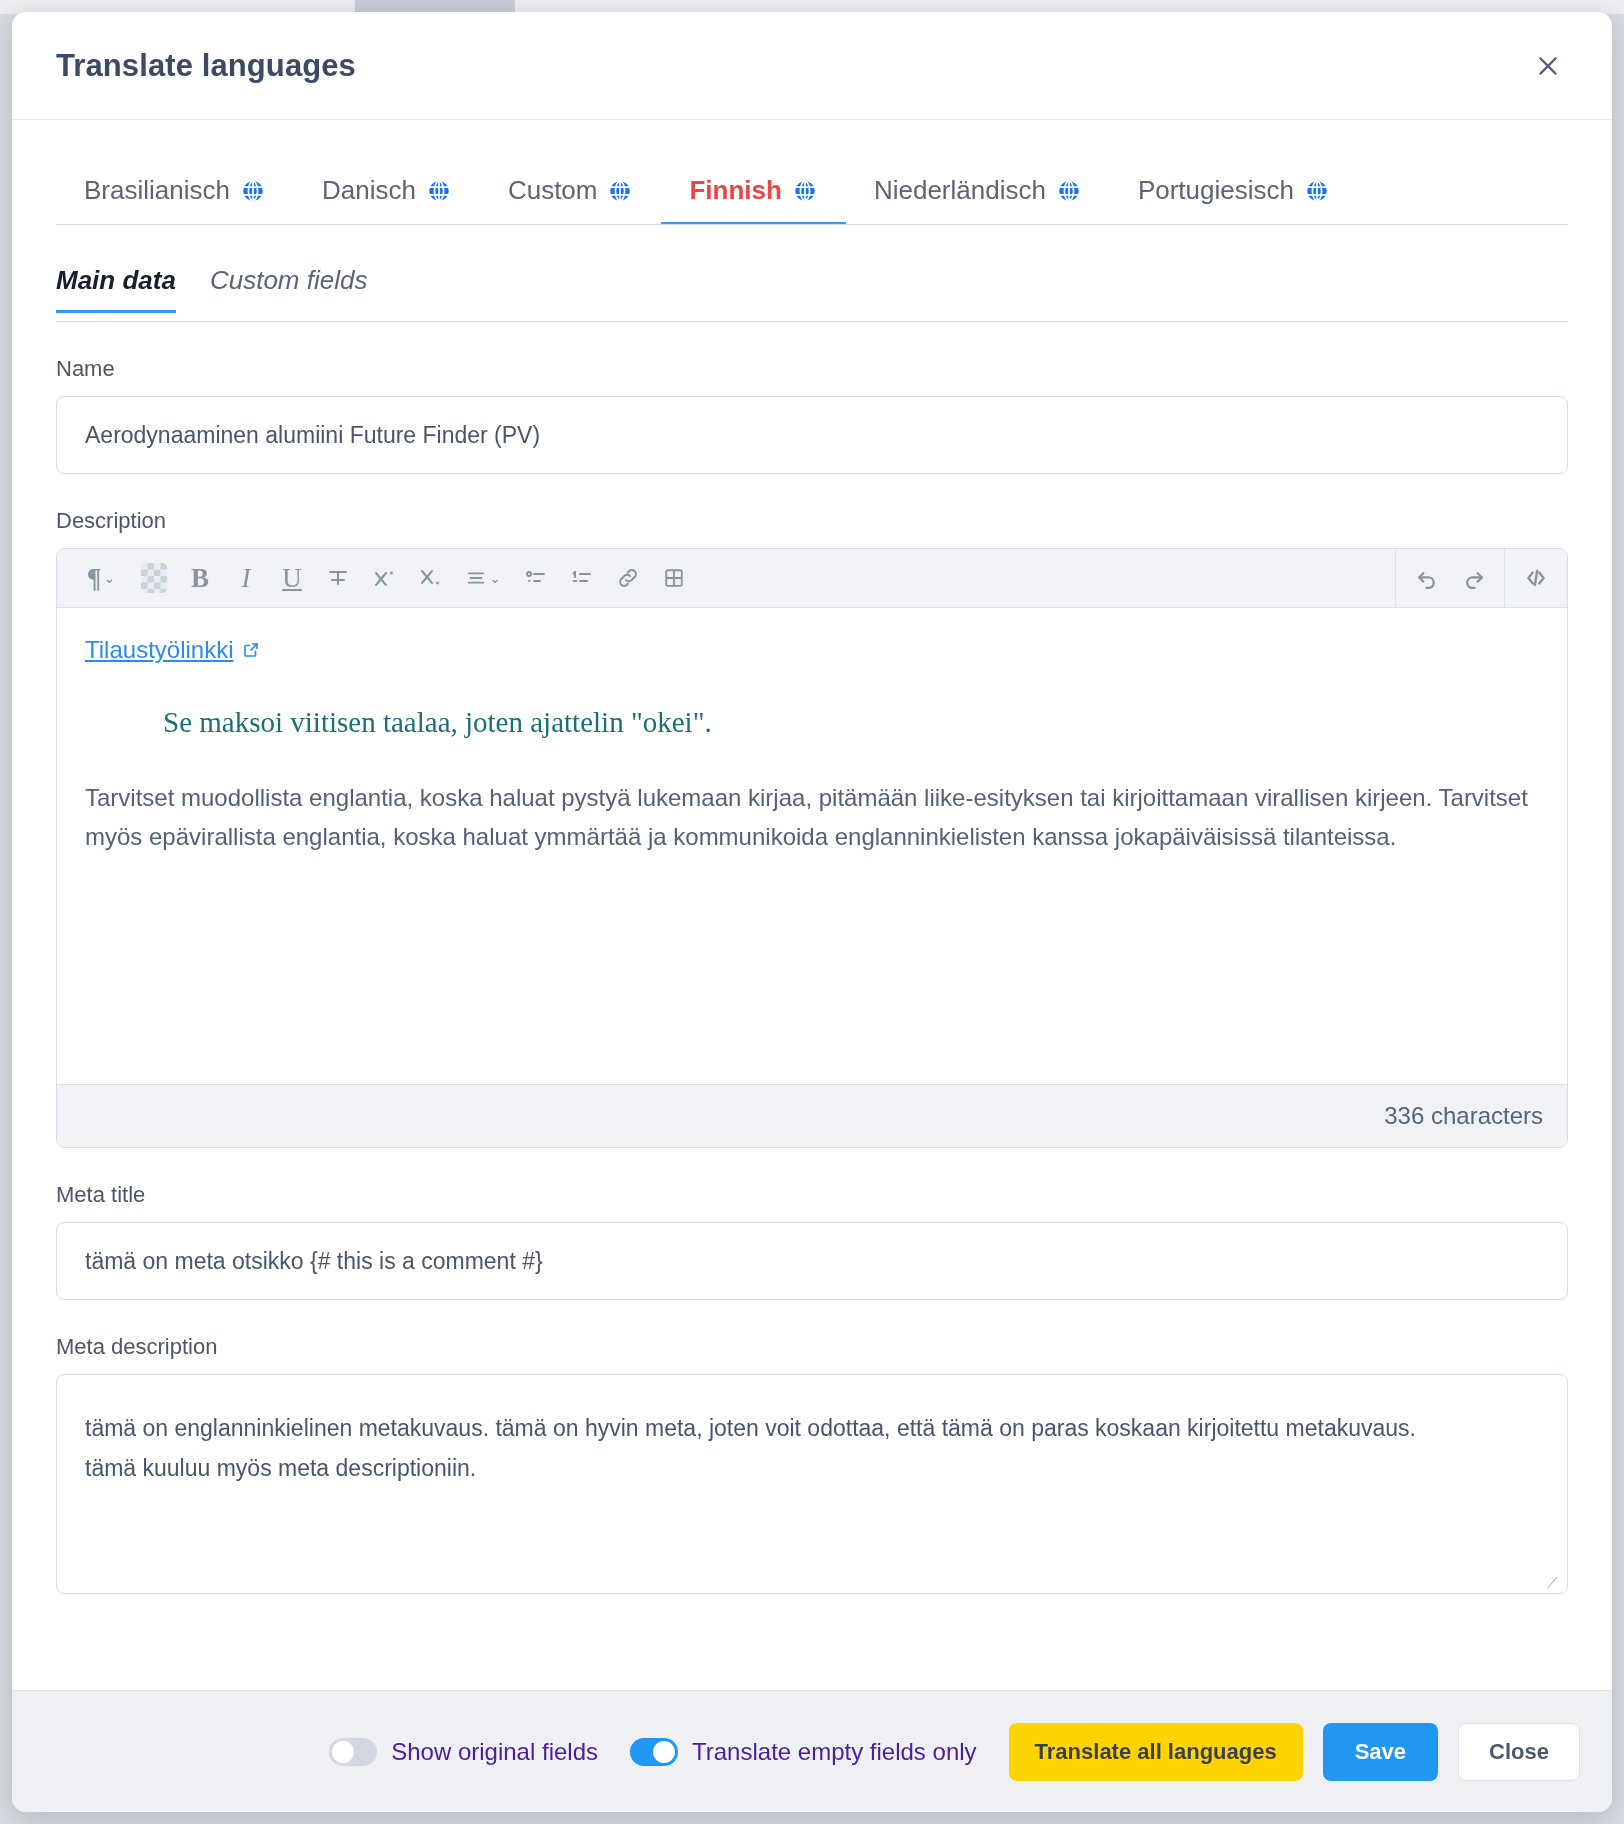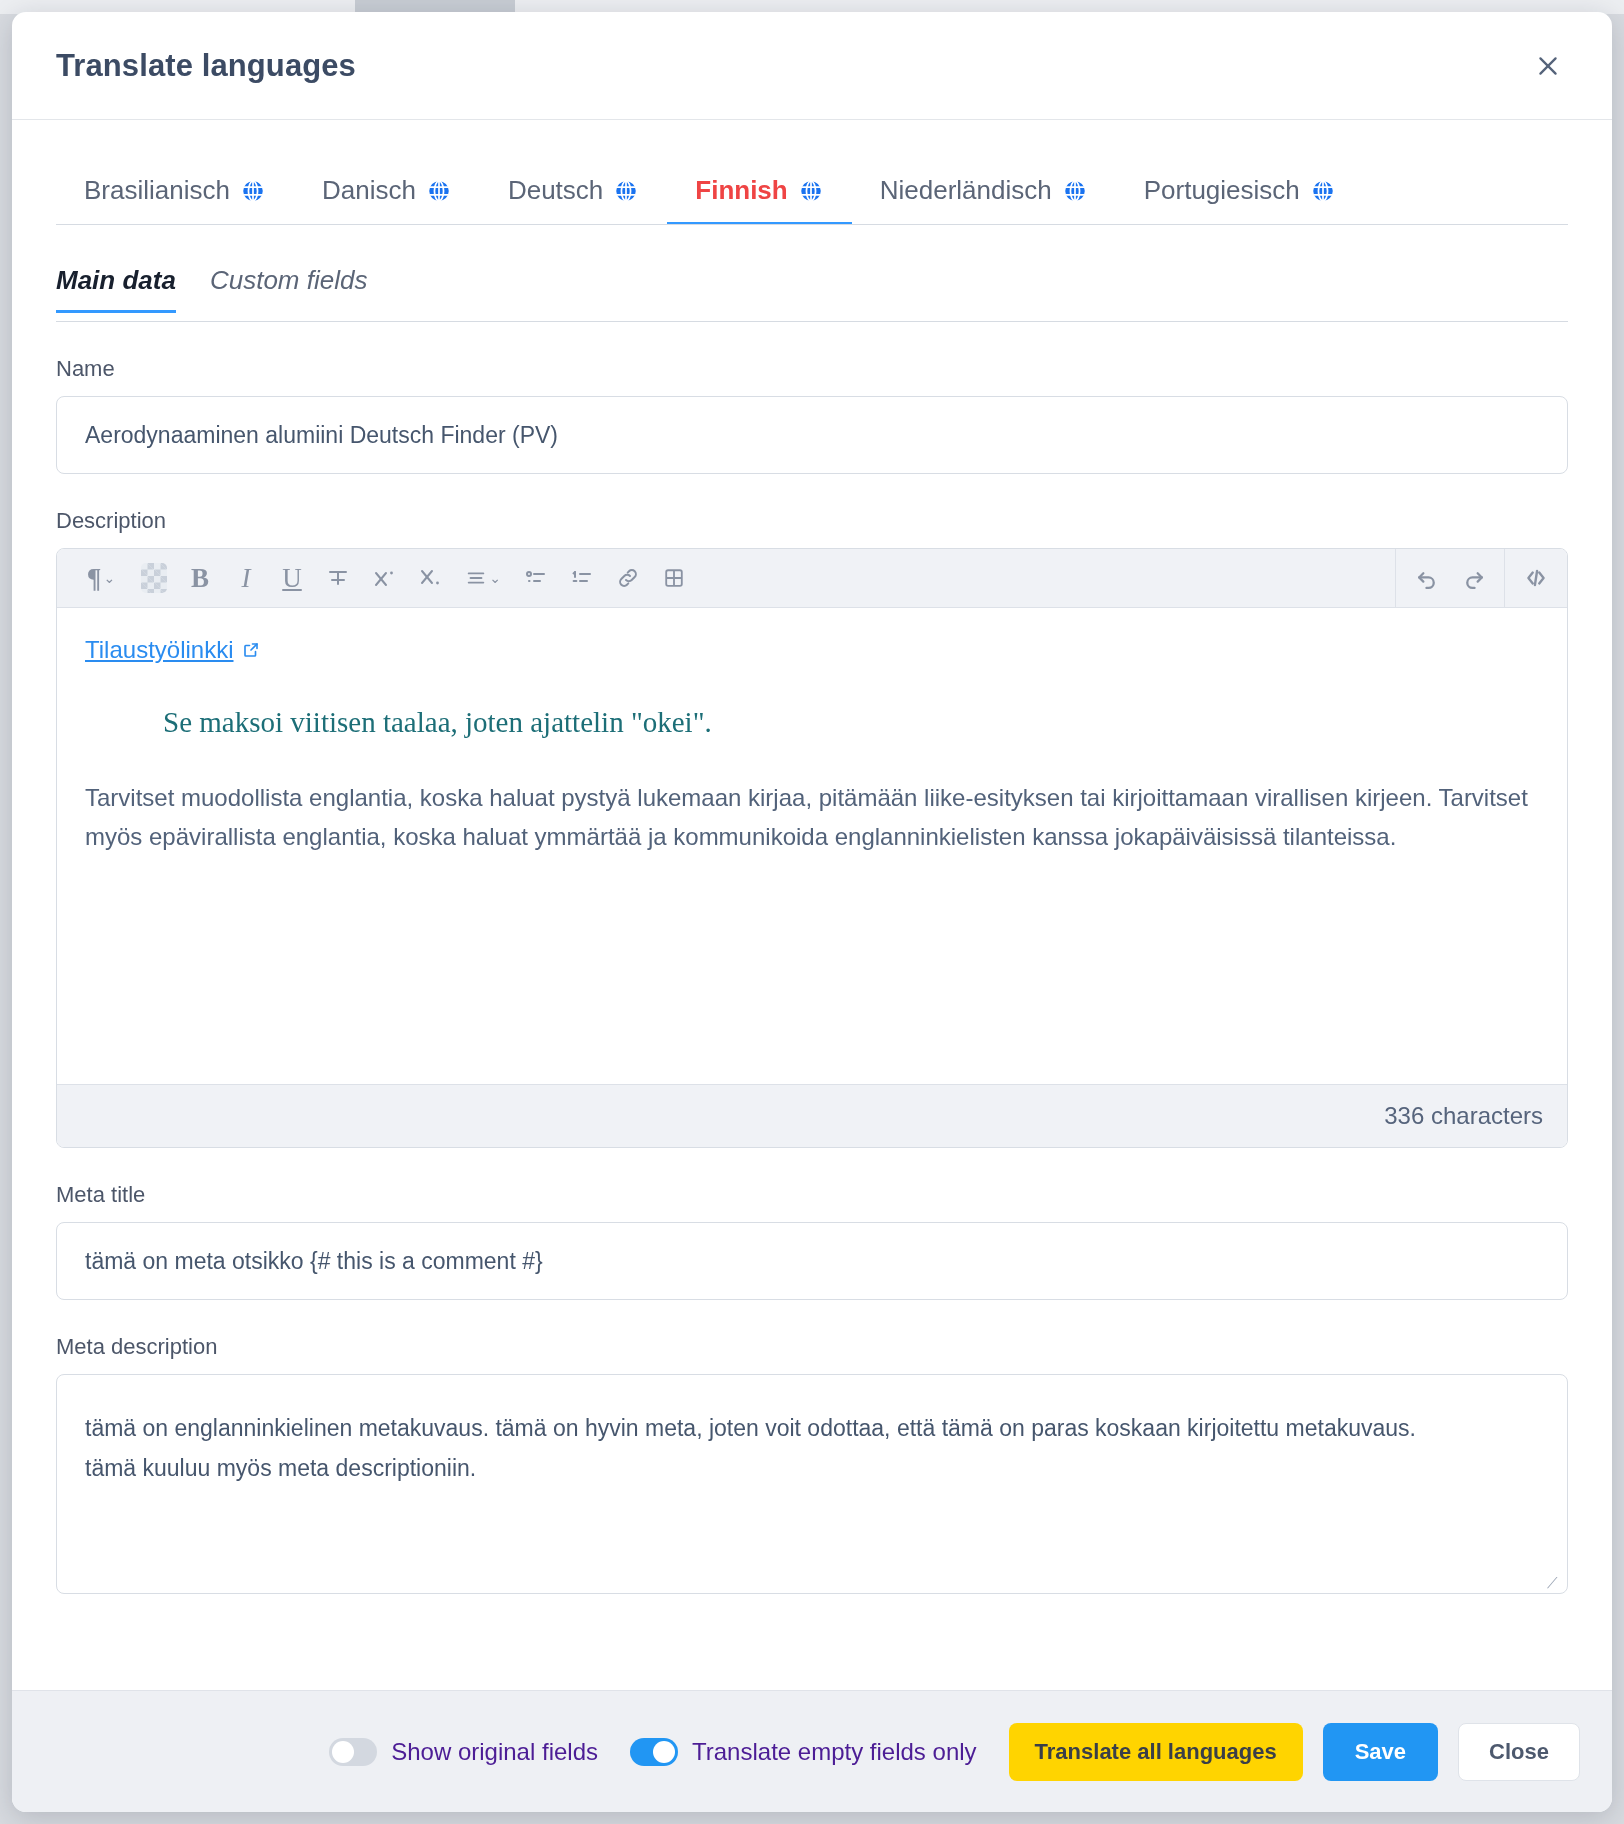--- a/index.html
+++ b/index.html
@@ -390,21 +390,21 @@
               <circle cx="12" cy="12" r="9" fill="#1a73f0"></circle>
               <ellipse cx="12" cy="12" rx="4.2" ry="9" fill="none" stroke="#fff" stroke-width="1.6"></ellipse>
               <line x1="3" y1="8.4" x2="21" y2="8.4" stroke="#fff" stroke-width="1.6"></line>
               <line x1="3" y1="15.6" x2="21" y2="15.6" stroke="#fff" stroke-width="1.6"></line>
               <line x1="12" y1="3" x2="12" y2="21" stroke="#fff" stroke-width="1.6"></line>
             </svg>
           </span>
         </div>
 
         <div class="lang-tab">
-          <span>Deutsch</span>
+          <span>Custom</span>
           <span class="globe">
             <svg class="globe" viewBox="0 0 24 24" fill="none">
               <circle cx="12" cy="12" r="9" fill="#1a73f0"></circle>
               <ellipse cx="12" cy="12" rx="4.2" ry="9" fill="none" stroke="#fff" stroke-width="1.6"></ellipse>
               <line x1="3" y1="8.4" x2="21" y2="8.4" stroke="#fff" stroke-width="1.6"></line>
               <line x1="3" y1="15.6" x2="21" y2="15.6" stroke="#fff" stroke-width="1.6"></line>
               <line x1="12" y1="3" x2="12" y2="21" stroke="#fff" stroke-width="1.6"></line>
             </svg>
           </span>
         </div>
@@ -456,21 +456,21 @@
         <span>Main data</span>
       </div>
       <div class="inner-tab">
         <span>Custom fields</span>
       </div>
     </div>
 
     <div class="body-scroll">
 
       <div class="field-label">Name</div>
-      <div class="text-input">Aerodynaaminen alumiini Deutsch Finder (PV)</div>
+      <div class="text-input">Aerodynaaminen alumiini Future Finder (PV)</div>
 
       <div class="field-label">Description</div>
       <div class="editor">
 
         <div class="editor-toolbar">
 
           <div class="tb-btn wide">
             <span class="tb-glyph serif">¶</span>
               <span class="tb-caret">⌄</span>
           </div>

